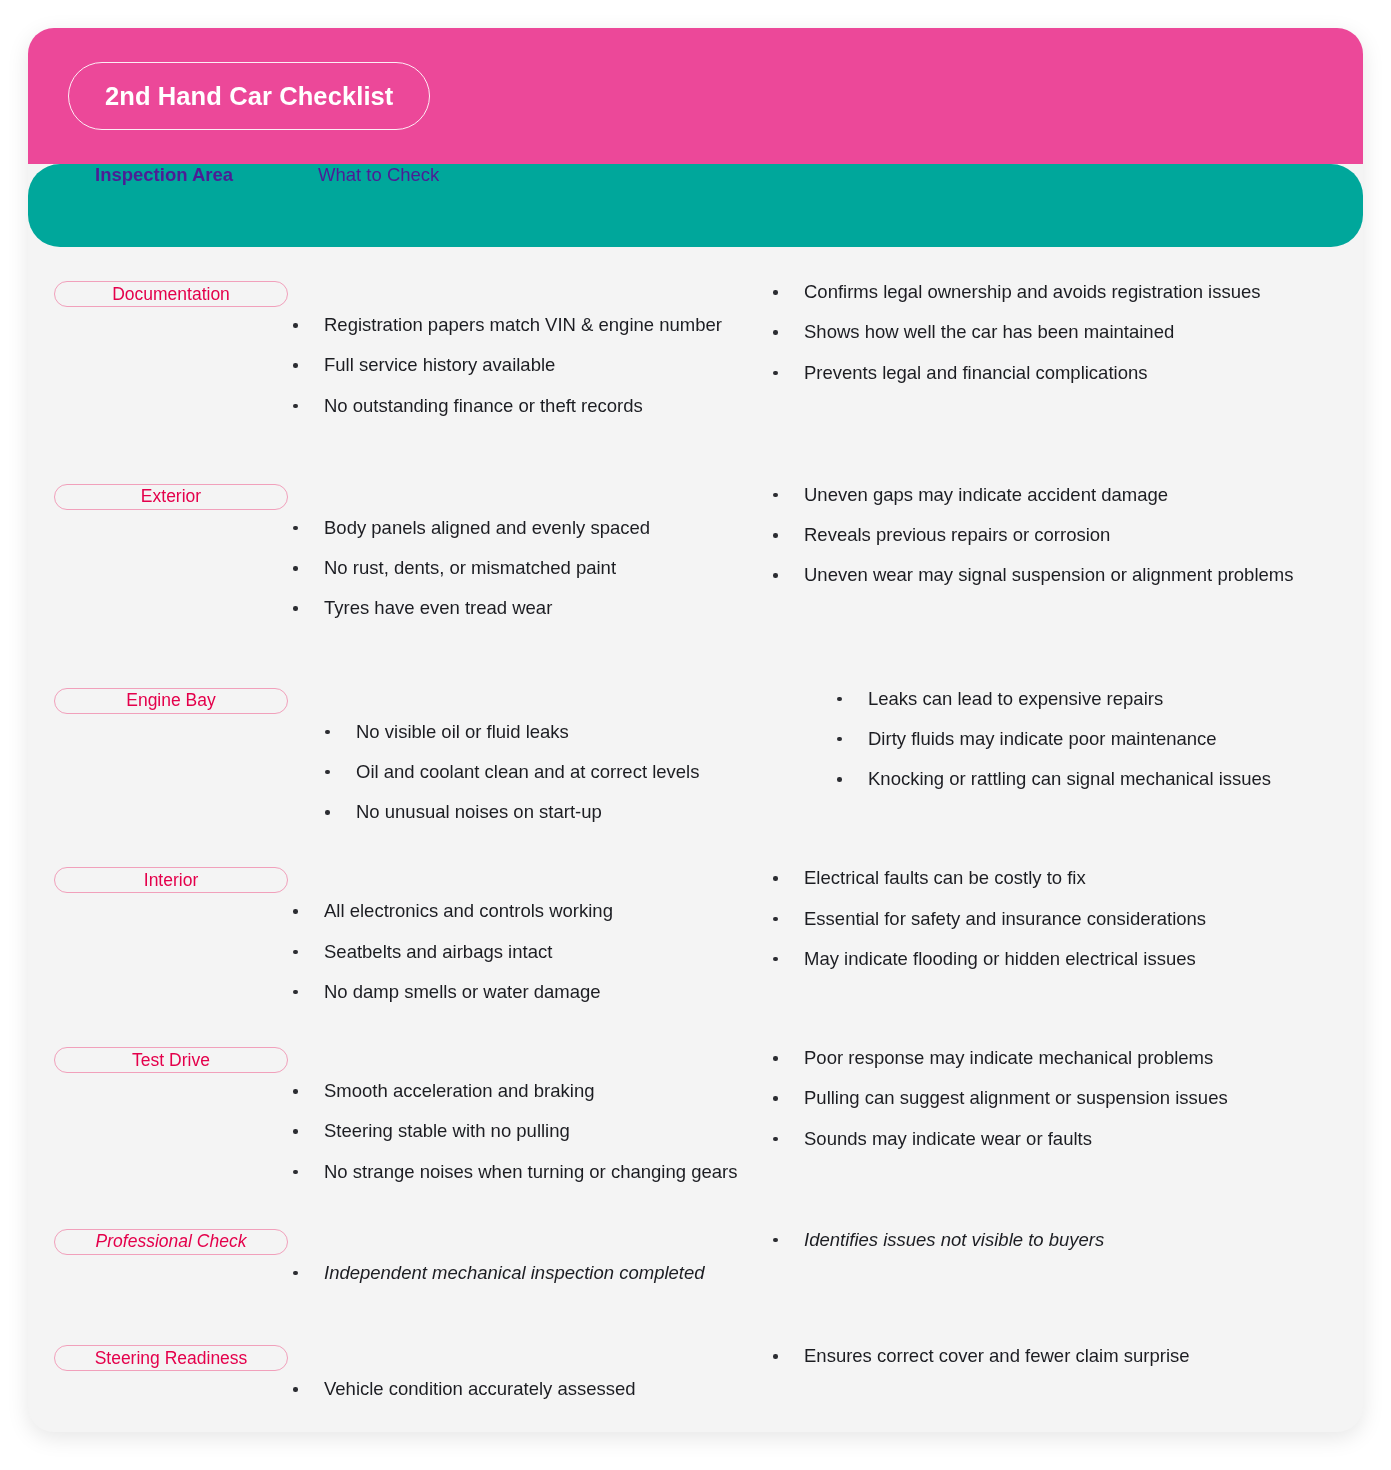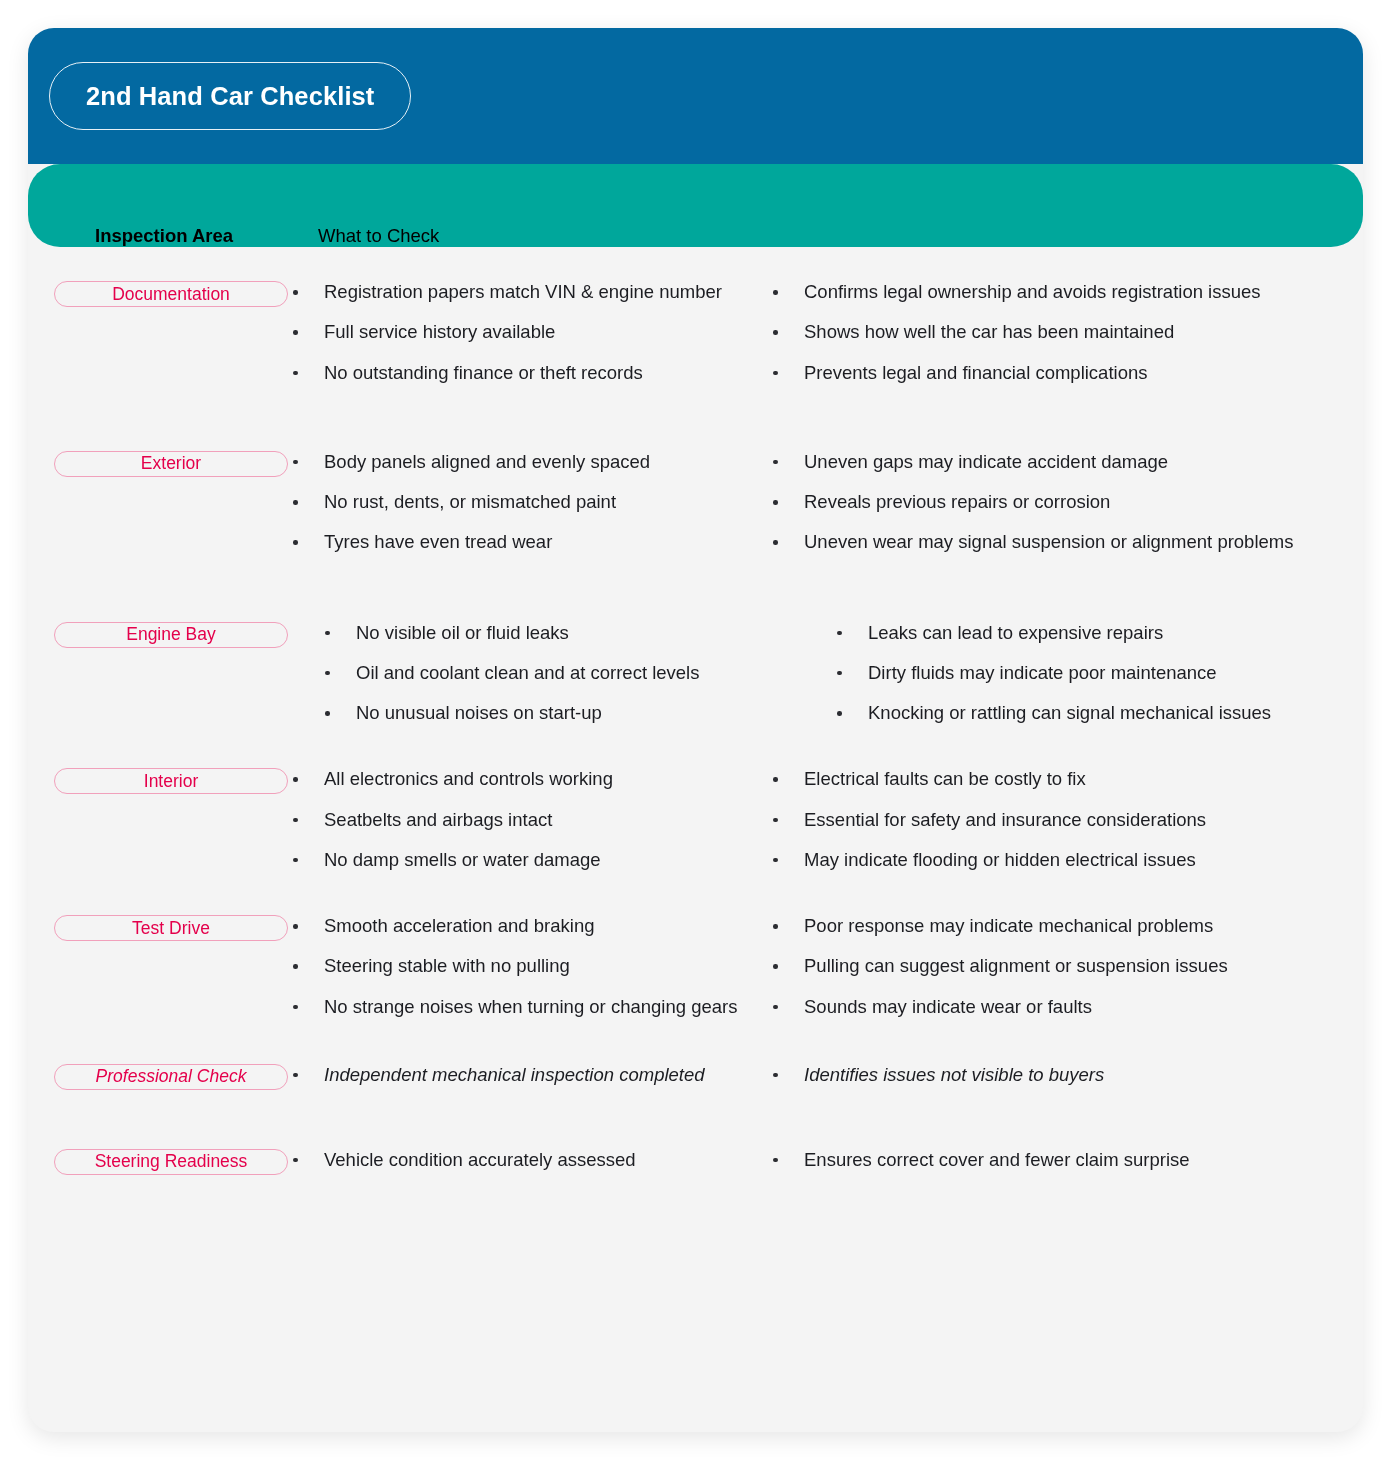--- a/index.html
+++ b/index.html
@@ -30,24 +30,24 @@
     height: 1404px;
     background: #f4f4f4;
     border-radius: 26px;
     box-shadow: 0 6px 22px rgba(0,0,0,0.10);
     overflow: hidden;
   }
 
   
   .card-header {
     height: 136px;
-    background: #0369a1;
+    background: #ec4899;
     display: flex;
     align-items: center;
-    padding-left: 21px;
+    padding-left: 40px;
   }
   .title-pill {
     display: inline-flex;
     align-items: center;
     justify-content: center;
     height: 68px;
     padding: 0 36px;
     border: 1.6px solid rgba(255,255,255,0.9);
     border-radius: 40px;
     color: #ffffff;
@@ -55,22 +55,22 @@
     font-weight: bold;
     letter-spacing: 0.1px;
     white-space: nowrap;
   }
 
   
   .col-head {
     height: 83px;
     background: #00a79b;
     display: flex;
-    align-items: flex-end;
-    color: #000000;
+    align-items: flex-start;
+    color: #4c1d95;
     border-radius: 32px;
   }
   .ch-area   { width: 262px; padding-left: 67px; font-size: 18.5px; font-weight: bold; }
   .ch-check  { width: 480px; font-size: 18.5px; font-weight: normal; margin-left: 28px; }
   .ch-matter { flex: 1;      font-size: 18.5px; font-weight: normal; }
 
   
   .rows { padding-top: 8px; }
 
   .row {
@@ -92,21 +92,21 @@
     width: 234px;
     height: 26px;
     border: 1.6px solid #f1a0bb;
     border-radius: 24px;
     color: #e4004b;
     font-size: 17.5px;
     background: transparent;
     white-space: nowrap;
   }
 
-  .cell-check  { width: 480px; flex: 0 0 480px; padding-right: 28px; }
+  .cell-check  { width: 480px; flex: 0 0 480px; padding-right: 28px; margin-top: 33px; }
   .cell-matter { flex: 1; padding-right: 40px; }
 
   ul.blist {
     list-style: none;
     margin: 0;
     padding: 0;
   }
   ul.blist li {
     position: relative;
     padding-left: 34px;

